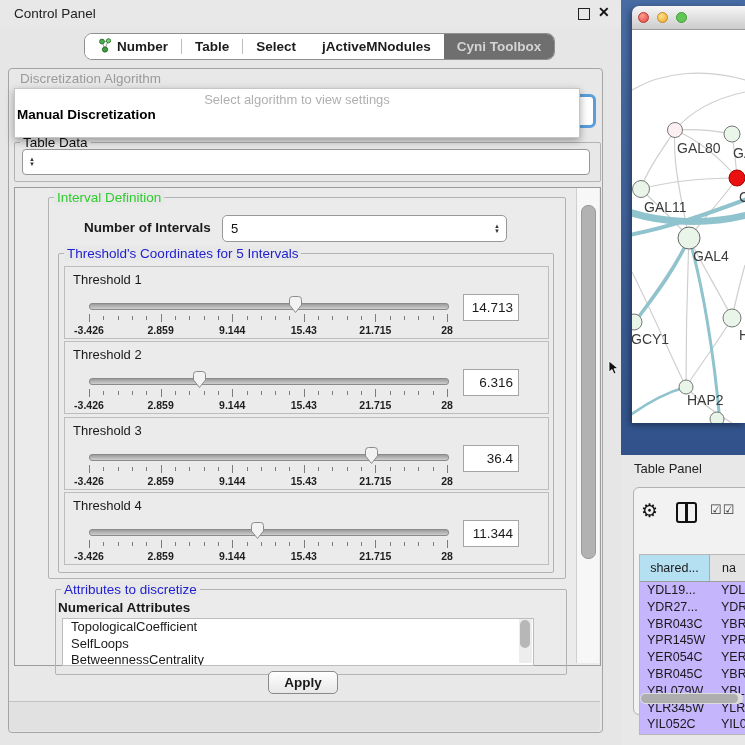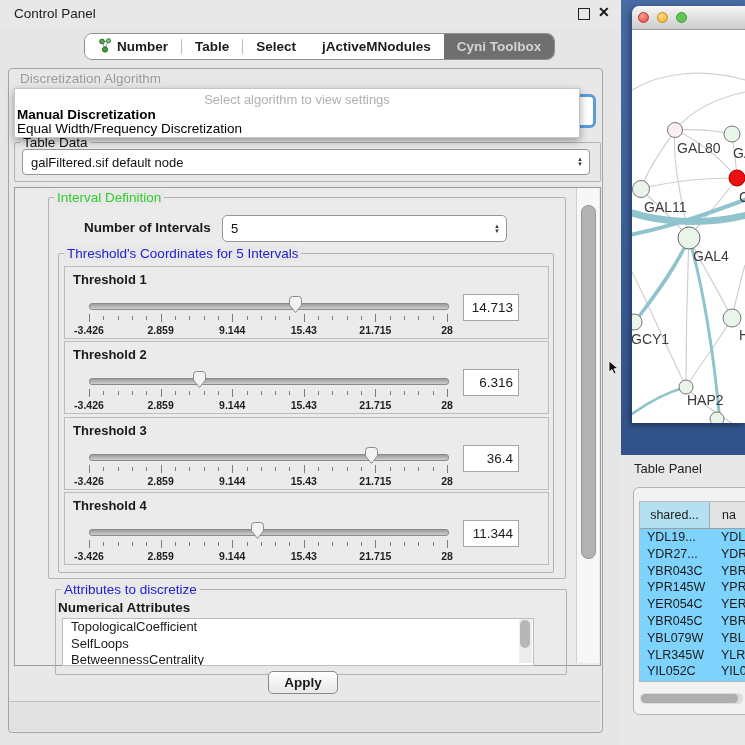--- a/index.html
+++ b/index.html
@@ -54,21 +54,21 @@
   .v-thumb{left:581px;top:205px;width:13px;height:352px;background:#b2b2b2;
     border:1px solid #9a9a9a;border-radius:7px;}
 
   .interval-box{left:48px;top:197px;width:516px;height:380px;}
   .noi-label{left:84px;top:220px;font-size:13.5px;font-weight:700;}
   .noi-combo{left:222px;top:215px;width:283px;height:25px;border-radius:5px;}
   .thr-box{left:58px;top:253px;width:494px;height:318px;}
 
   .threshold-box{left:64px;width:483px;height:71px;background:#ebebeb;
     border:1px solid #bdbdbd;}
-  .threshold-label{position:absolute;left:8px;top:5px;font-size:13px;font-weight:700;}
+  .threshold-label{position:absolute;left:8px;top:5px;font-size:13px;font-weight:400;}
   .slider-wrap{position:absolute;left:24px;top:36px;width:358px;height:8px;}
   .slider-track{position:absolute;left:0;top:0;width:100%;height:5px;border-radius:3px;
     background:linear-gradient(#9b9b9b,#cfcfcf);border:1px solid #8a8a8a;}
   .slider-thumb{position:absolute;top:-7px;}
   .ticks{position:absolute;left:0;top:11px;width:100%;height:9px;}
   .tick{position:absolute;top:2px;width:1px;height:4px;background:#7c7c7c;}
   .tick.major{top:0;height:8px;}
   .tick-labels{position:absolute;left:0;top:21px;width:100%;height:12px;
     font-size:10.5px;font-weight:700;color:#1e1e1e;}
   .tick-labels span{position:absolute;transform:translateX(-50%);white-space:nowrap;}
@@ -108,21 +108,21 @@
 
   .tablepanel-area{left:621px;top:455px;width:124px;height:290px;background:#e8e8e8;}
   .tp-title{left:634px;top:461px;font-size:13px;color:#222;}
   .tp-box{left:633px;top:487px;width:112px;height:226px;background:#f2f2f2;
     border:1px solid #b2b2b2;border-radius:6px 0 0 6px;}
   .gear-icon{left:641px;top:499px;font-size:19px;color:#141414;}
   .col-icon{left:676px;top:502px;width:17px;height:17px;border:2.5px solid #111;
     border-radius:3px;}
   .col-icon::after{content:"";position:absolute;left:7px;top:0;width:2.5px;height:17px;background:#111;}
   .chk-icons{left:710px;top:502px;font-size:13px;color:#333;letter-spacing:1px;}
-  .tp-table{left:639px;top:501px;width:106px;height:179px;background:#7dd3fc;
+  .tp-table{left:639px;top:554px;width:106px;height:179px;background:#c4b5fd;
     border:1px solid #b8b8b8;border-right:none;overflow:hidden;font-size:12.5px;}
   .tp-head{display:flex;height:26px;border-bottom:1px solid #9e9e9e;}
   .tp-head .c1{width:69px;background:#b5e0f2;border-right:1px solid #8fb4c4;
     display:flex;align-items:center;justify-content:center;}
   .tp-head .c2{flex:1;background:#e3e3e3;display:flex;align-items:center;padding-left:12px;}
   .tp-row{display:flex;height:16.8px;line-height:16.8px;}
   .tp-row .c1{width:69px;padding-left:7px;box-sizing:border-box;white-space:nowrap;}
   .tp-row .c2{flex:1;padding-left:12px;white-space:nowrap;overflow:hidden;}
   .h-scroll{left:640px;top:693px;width:103px;height:11px;background:#dcdcdc;border-radius:5px;}
   .h-thumb{left:641px;top:694px;width:97px;height:9px;background:#aeaeae;border-radius:5px;}
@@ -170,28 +170,26 @@
   </div>
 
   <div class="abs outer-panel"></div>
   <div class="abs disc-alg-label">Discretization Algorithm</div>
 
   <div class="abs combo-behind"></div>
 
   <div class="abs popup">
     <div class="prompt">Select algorithm to view settings</div>
     <div class="item bold">Manual Discretization</div>
-    <div class="item">Equal Width/Frequency Discretization</div>
   </div>
 
   <div class="abs fieldset tabledata-box">
     <span class="legend dark">Table Data</span>
   </div>
   <div class="abs combo tabledata-combo">
-    <span class="val">galFiltered.sif default node</span>
     <span class="spinner">
         <span>▲</span>
         <span>▼</span>
       </span>
   </div>
 
   <div class="abs scrollpanel"></div>
   <div class="abs v-lane"></div>
   <div class="abs v-thumb"></div>
 

